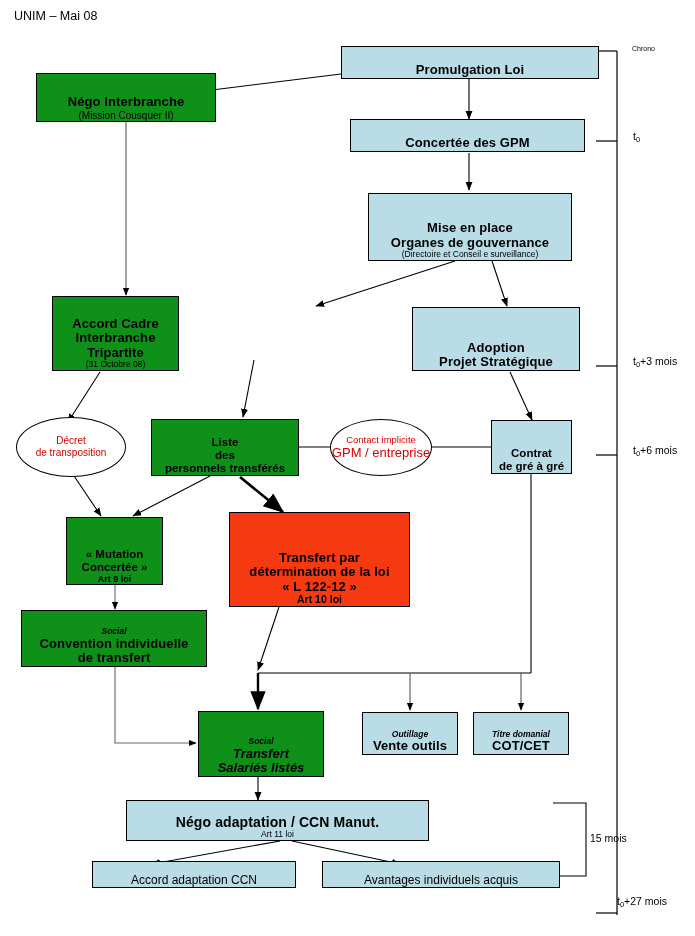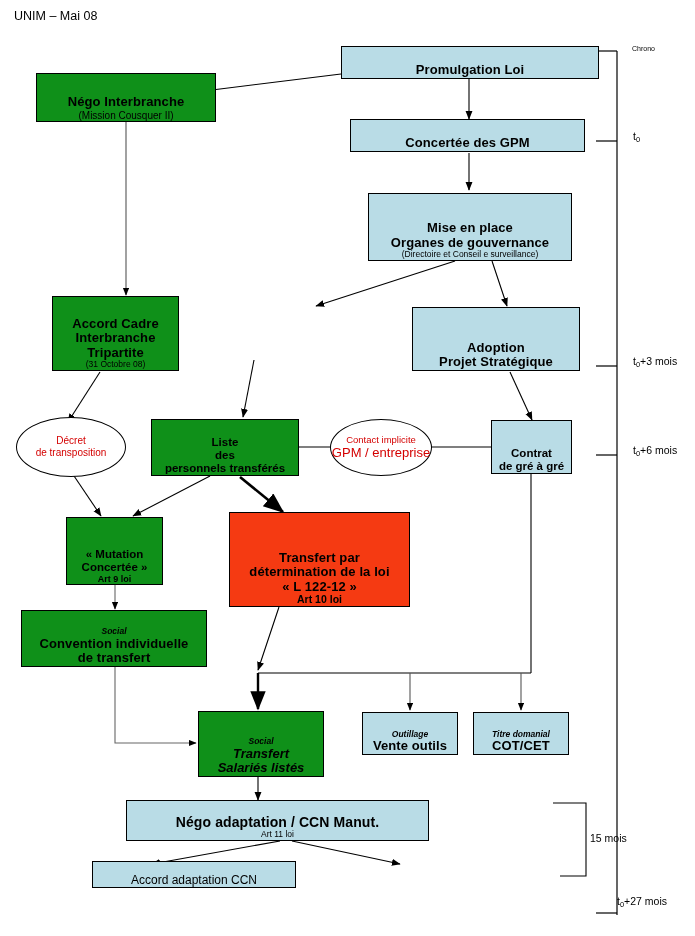--- a/index.html
+++ b/index.html
@@ -290,20 +290,23 @@
 
   <div class="node blue" style="left:126px; top:800px; width:303px; height:41px;">
     <span class="l t-main" style="font-size:14px;">Négo adaptation / CCN Manut.</span>
     <span class="l t-sub">Art 11 loi</span>
   </div>
 
   <div class="node blue" style="left:48px; top:861px; width:204px; height:27px;margin-left:44px;">
     <span class="l t-main-sm" style="font-weight:normal; font-size:12px;">Accord adaptation CCN</span>
   </div>
 
+  <div class="node blue" style="left:322px; top:861px; width:238px; height:27px;">
+    <span class="l t-main-sm" style="font-weight:normal; font-size:12px;">Avantages individuels acquis</span>
+  </div>
 
   <div class="axis-label tiny" style="left:632px; top:45px;">Chrono</div>
 
   <div class="axis-label" style="left:633px; top:130px;">
     <span>t</span><sub>0</sub>
   </div>
 
   <div class="axis-label" style="left:633px; top:355px;">
     <span>t</span><sub>0</sub><span>+3 mois</span>
   </div>

